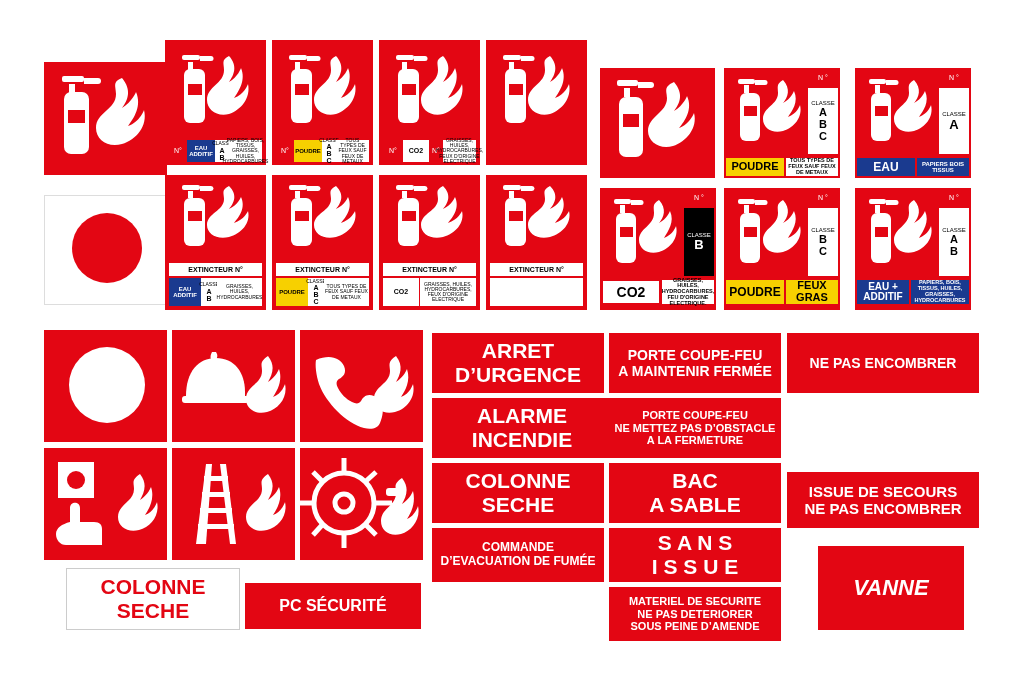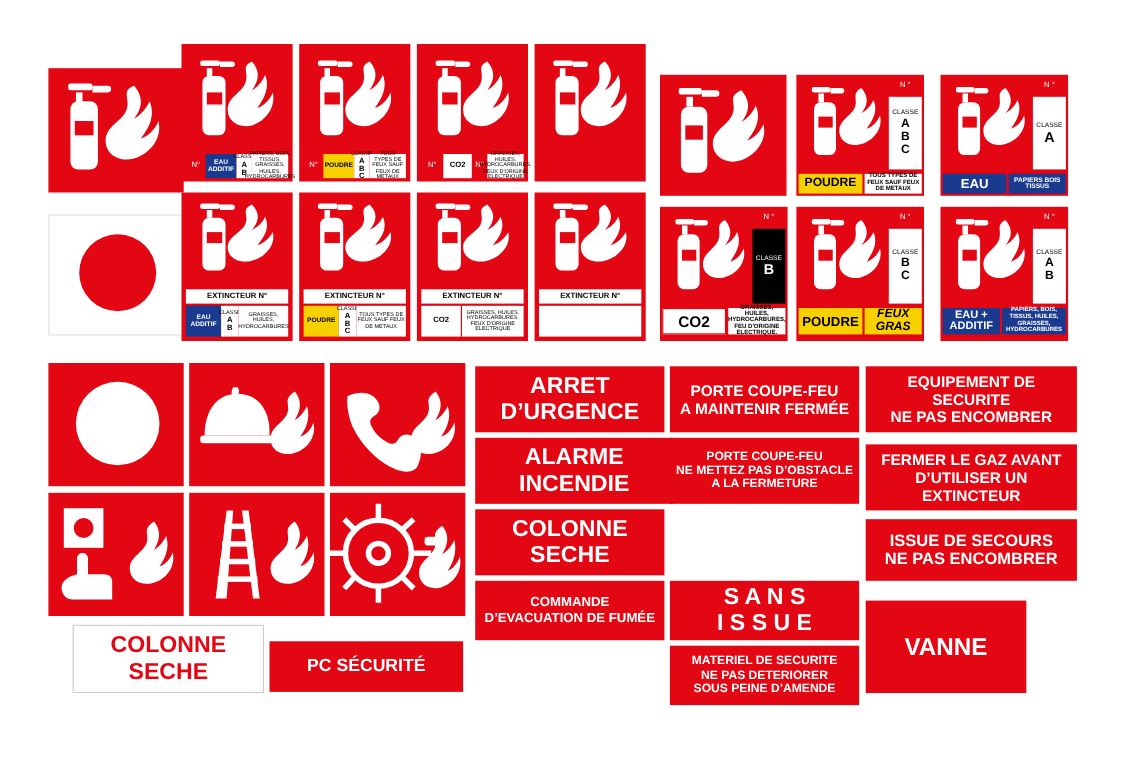--- a/index.html
+++ b/index.html
@@ -328,21 +328,21 @@
       </g>
         </svg>
     </div>
     <div class="abs cell nbox tiny3" style="left:84px;top:2px;width:30px;height:16px;">N °</div>
     <div class="abs cellw classbox" style="left:84px;top:20px;width:30px;height:68px;">
       <div style="font-size:6px;">CLASSE</div>
       <div class="bold" style="font-size:11px;">B</div>
       <div class="bold" style="font-size:11px;">C</div>
     </div>
     <div class="abs cell celly" style="left:2px;top:92px;width:58px;height:24px;font-size:12px;font-weight:bold;">POUDRE</div>
-    <div class="abs cell celly" style="left:62px;top:92px;width:52px;height:24px;font-size:11px;font-weight:bold;font-style:italic;">FEUX GRAS</div>
+    <div class="abs cell celly" style="left:62px;top:92px;width:52px;height:24px;font-size:11px;font-weight:bold;">FEUX GRAS</div>
   </div>
 
   <div class="abs red" style="left:855px;top:188px;width:116px;height:122px;">
     <div class="abs pic" style="left:2px;top:2px;width:80px;height:88px;">
       <svg viewBox="0 0 80 88">
           <g fill="#ffffff">
         <rect x="18" y="15" width="5" height="8"></rect>
             <rect x="12" y="9" width="17" height="5" rx="2"></rect>
         <path d="M29 10 h10 a2.5 2.5 0 0 1 0 5 h-10 z"></path>
             <rect x="14" y="23" width="20" height="50" rx="6"></rect>
@@ -453,39 +453,38 @@
 
   <div class="abs tsign red" style="left:609px;top:333px;width:172px;height:60px;flex-direction:column;font-size:14px;">
     <div>PORTE COUPE-FEU</div>
     <div>A MAINTENIR FERMÉE</div>
   </div>
   <div class="abs tsign red" style="left:609px;top:398px;width:172px;height:60px;flex-direction:column;font-size:11px;">
     <div>PORTE COUPE-FEU</div>
     <div>NE METTEZ PAS D’OBSTACLE</div>
     <div>A LA FERMETURE</div>
   </div>
+  <div class="abs tsign red big" style="left:609px;top:463px;width:172px;height:60px;flex-direction:column;">
+    <div>BAC</div>
+    <div>A SABLE</div>
+  </div>
   <div class="abs tsign red" style="left:609px;top:587px;width:172px;height:54px;flex-direction:column;font-size:11px;">
     <div>MATERIEL DE SECURITE</div>
     <div>NE PAS DETERIORER</div>
     <div>SOUS PEINE D’AMENDE</div>
   </div>
   <div class="abs tsign red big" style="left:609px;top:528px;width:172px;height:54px;flex-direction:column;">
     <div>S A N S</div>
     <div>I S S U E</div>
   </div>
 
   <div class="abs tsign red" style="left:787px;top:333px;width:192px;height:60px;flex-direction:column;font-size:14px;">
-    <div>EQUIPEMENT DE SECURITE</div>
     <div>NE PAS ENCOMBRER</div>
-  </div>
-  <div class="abs tsign red" style="left:787px;top:404px;width:192px;height:60px;flex-direction:column;font-size:14px;">
-    <div>FERMER LE GAZ AVANT</div>
-    <div>D’UTILISER UN EXTINCTEUR</div>
   </div>
   <div class="abs tsign red" style="left:787px;top:472px;width:192px;height:56px;flex-direction:column;font-size:15px;">
     <div>ISSUE DE SECOURS</div>
     <div>NE PAS ENCOMBRER</div>
   </div>
-  <div class="abs tsign red big" style="left:787px;top:546px;width:146px;height:84px;flex-direction:row;font-size:22px;">
+  <div class="abs tsign red big" style="left:818px;top:546px;width:146px;height:84px;flex-direction:row;font-size:22px;font-style:italic;">
     <div>VANNE</div>
   </div>
 
 </div>
 
 </body></html>

